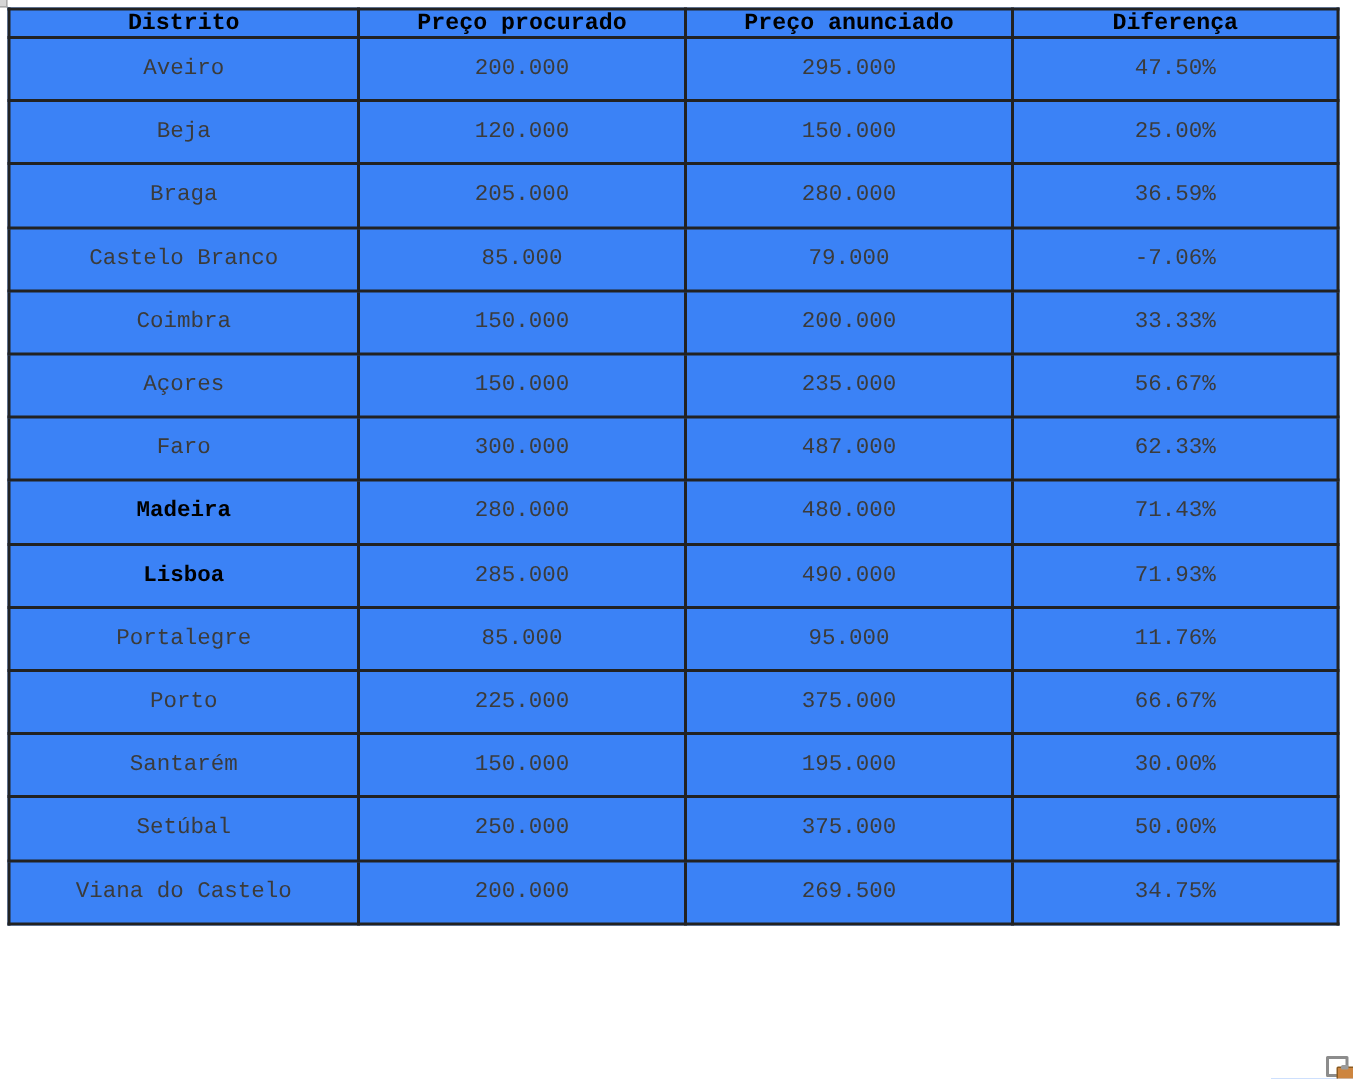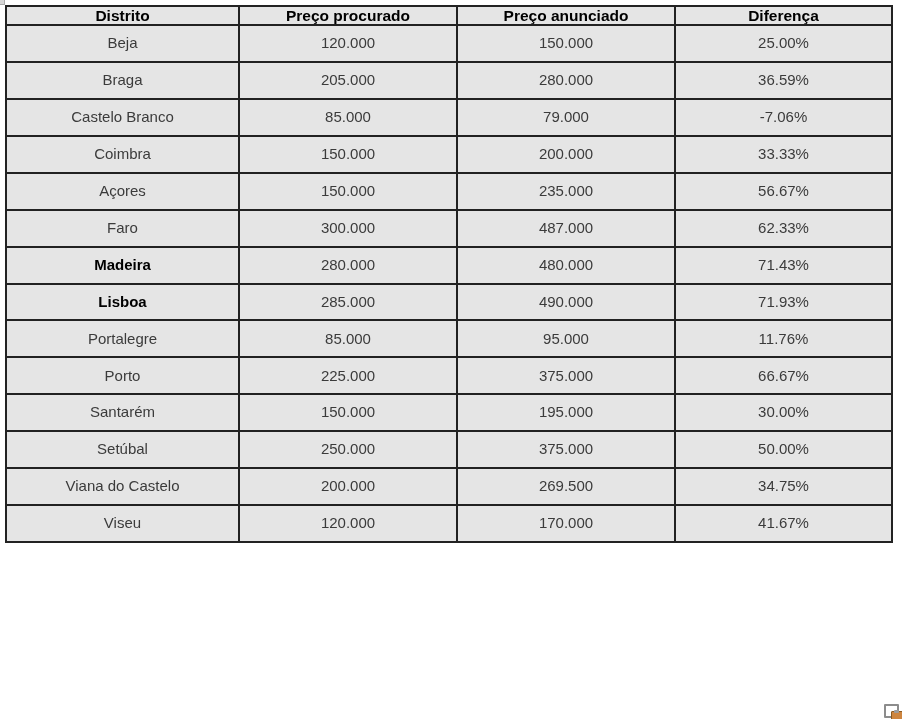--- a/index.html
+++ b/index.html
@@ -16,24 +16,25 @@
   }
   .doc-page {
     position: absolute;
     inset: 0;
   }
   table.price-table {
     position: absolute;
     left: 5px;
     top: 5px;
     width: 886px;
-    height: 538px;
+    height: 612px;
     border-collapse: collapse;
     table-layout: fixed;
-    background: #e5e5e5;
+    background: #3b82f6;
+    font-family: Liberation Mono, monospace;
   }
   table.price-table th,
   table.price-table td {
     border: 2px solid #222222;
     text-align: center;
     vertical-align: middle;
     padding: 0 4px;
     font-size: 15px;
     line-height: 1.1;
     overflow: hidden;
@@ -120,20 +121,26 @@
     <thead>
       <tr>
         <th>Distrito</th>
         <th>Preço procurado</th>
         <th>Preço anunciado</th>
         <th>Diferença</th>
       </tr>
     </thead>
     <tbody>
         <tr>
+          <td>Aveiro</td>
+          <td>200.000</td>
+          <td>295.000</td>
+          <td>47.50%</td>
+        </tr>
+        <tr>
           <td>Beja</td>
           <td>120.000</td>
           <td>150.000</td>
           <td>25.00%</td>
         </tr>
         <tr>
           <td>Braga</td>
           <td>205.000</td>
           <td>280.000</td>
           <td>36.59%</td>
@@ -197,26 +204,20 @@
           <td>250.000</td>
           <td>375.000</td>
           <td>50.00%</td>
         </tr>
         <tr>
           <td>Viana do Castelo</td>
           <td>200.000</td>
           <td>269.500</td>
           <td>34.75%</td>
         </tr>
-        <tr>
-          <td>Viseu</td>
-          <td>120.000</td>
-          <td>170.000</td>
-          <td>41.67%</td>
-        </tr>
       </tbody>
   </table>
 
   <div class="paste-icon">
     <div class="sheet"></div>
     <div class="clipboard"></div>
   </div>
 
 </div>
 

